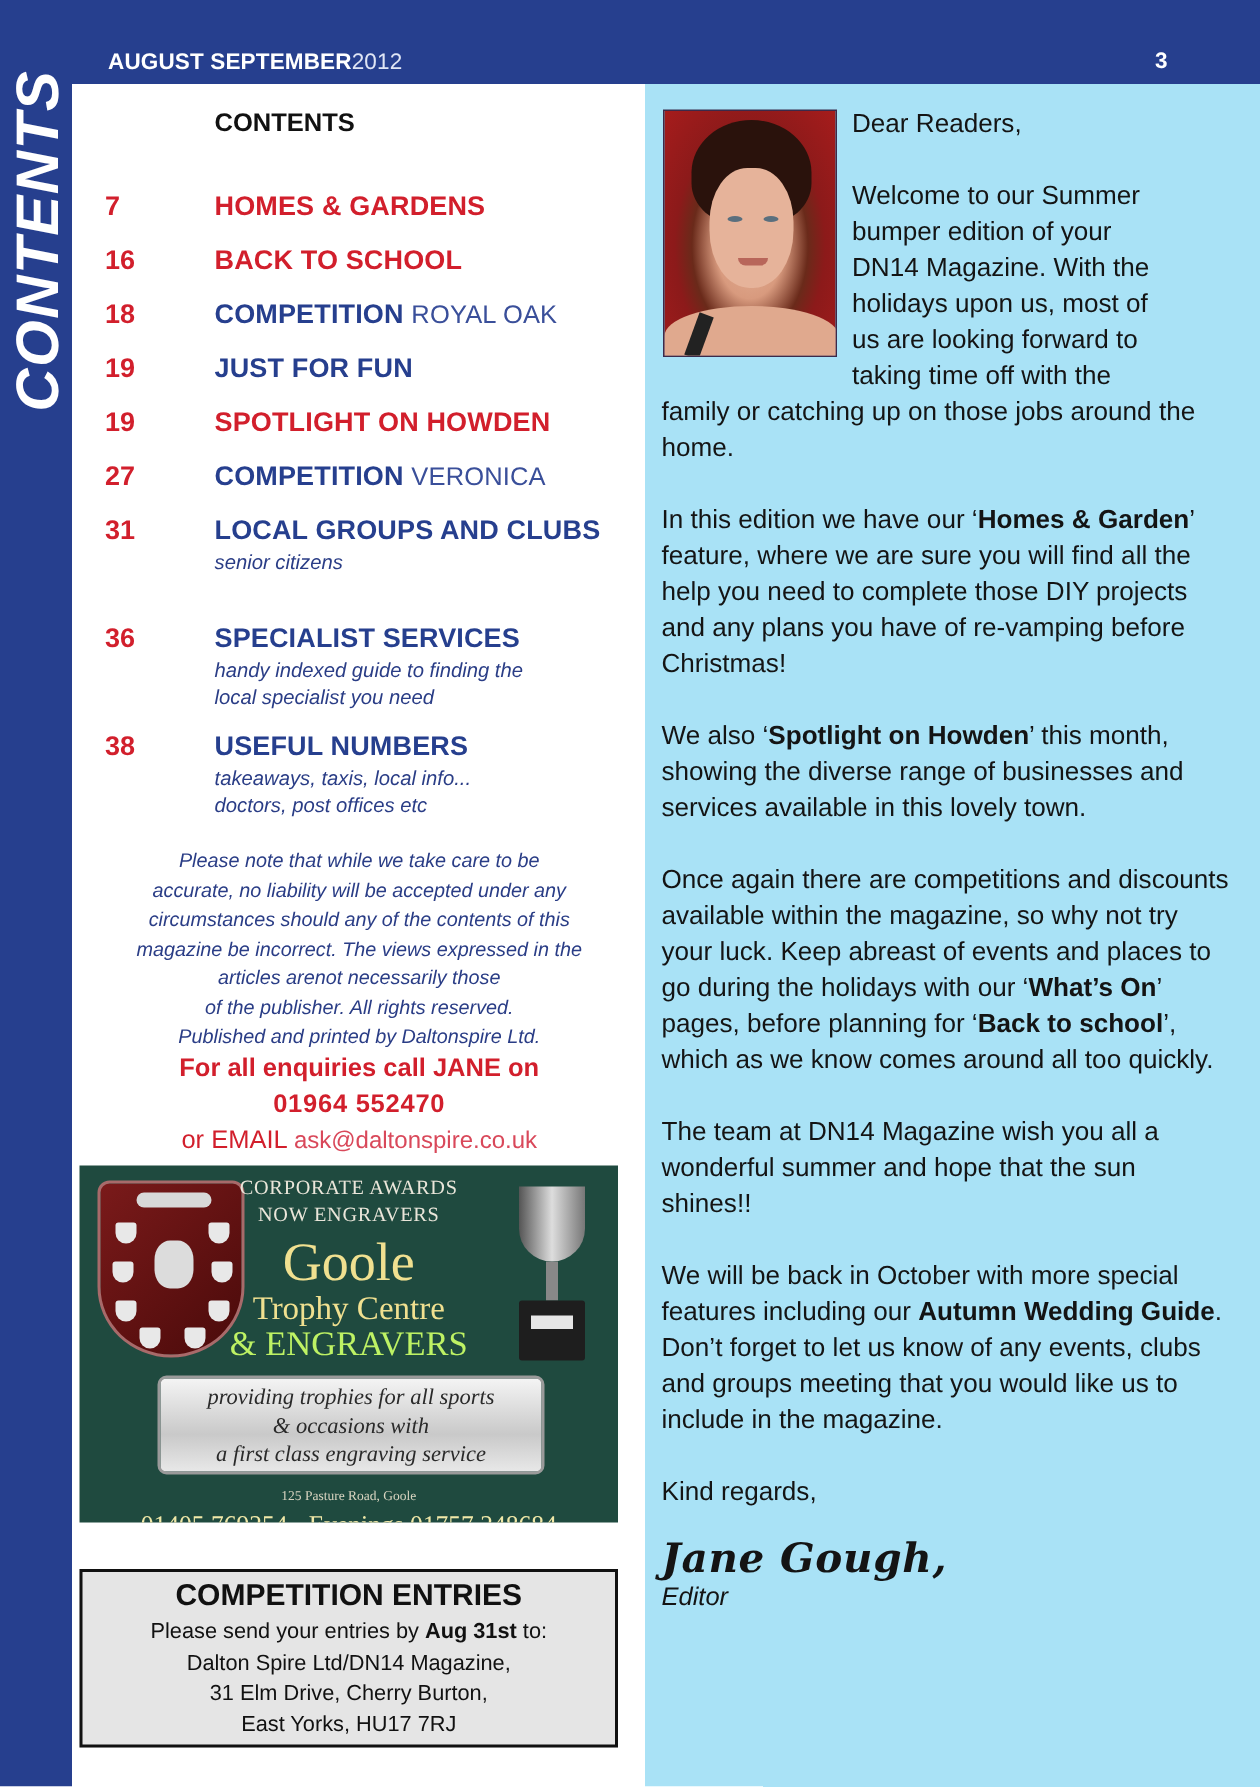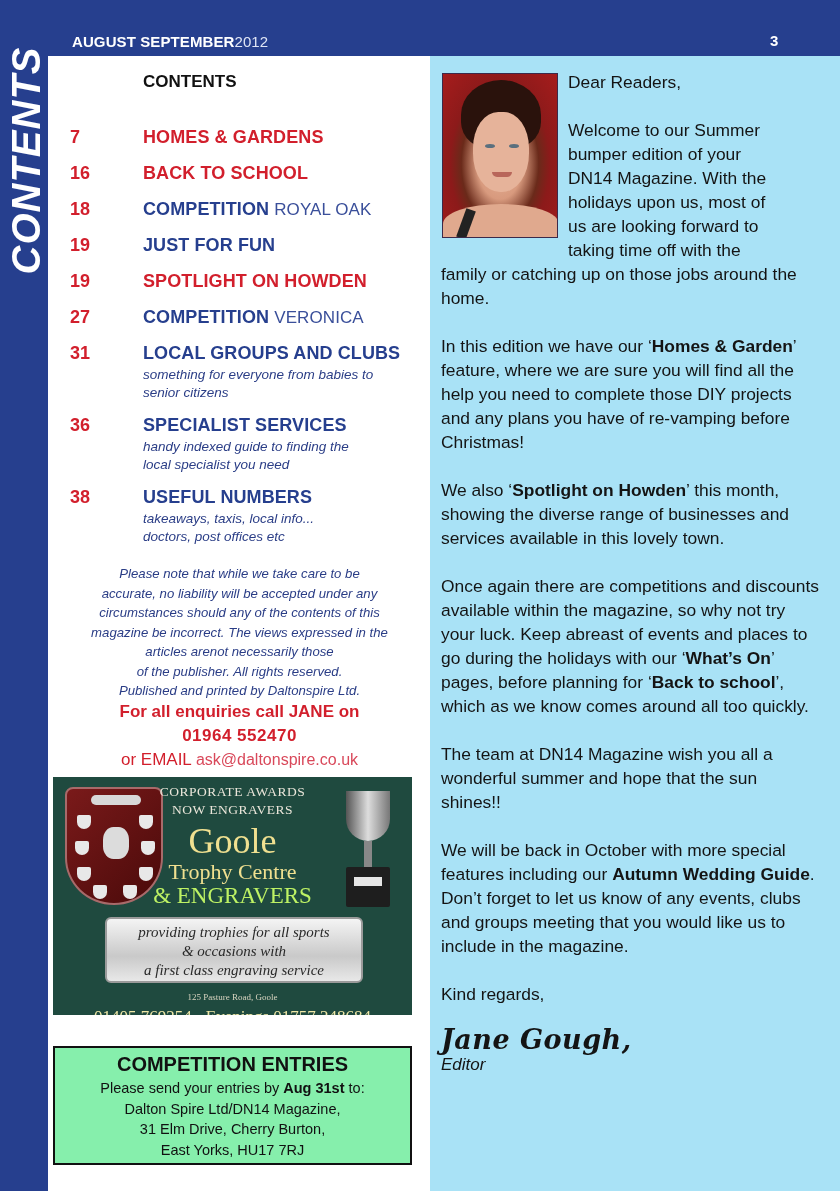--- a/index.html
+++ b/index.html
@@ -145,21 +145,21 @@
     border: 2px solid #9a9a9a; border-radius: 6px;
     font-family: "Liberation Serif", serif; font-style: italic; font-weight: normal;
     font-size: 15px; line-height: 19px; color: #2a2a2a; text-align: center; padding-top: 4px;
   }
   .ad-address { top: 214px; font-size: 9px; line-height: 12px; color: #d8d4c0; }
   .ad-phones { top: 229px; font-size: 17px; line-height: 22px; color: #f0e8a8; }
 
   
   .comp-box {
     position: absolute; left: 53px; top: 1046px; width: 359px; height: 119px;
-    border: 2px solid #111; background: #86efac; text-align: center;
+    border: 2px solid #111; background: #e5e5e5; text-align: center;
     font-family: "Liberation Sans", sans-serif; color: #111;
   }
   .comp-title { font-weight: bold; font-size: 20px; line-height: 28px; margin-top: 2px; }
   .comp-line { font-size: 14.5px; line-height: 20.5px; }
   .comp-line b { font-weight: bold; }
 </style>
 </head>
 <body>
 
 <div class="header-band"></div>
@@ -210,21 +210,20 @@
   <div class="toc-row" style="height:36px">
     <div class="toc-num">27</div>
     <div class="toc-body">
         <div class="toc-title blue"><span>COMPETITION</span> <span class="toc-sub">VERONICA</span></div>
       </div>
   </div>
   <div class="toc-row" style="height:72px">
     <div class="toc-num">31</div>
     <div class="toc-body">
       <div class="toc-title blue">LOCAL GROUPS AND CLUBS</div>
-      <div class="toc-desc">something for everyone from babies to</div>
       <div class="toc-desc">senior citizens</div>
     </div>
   </div>
   <div class="toc-row" style="height:72px">
     <div class="toc-num">36</div>
     <div class="toc-body">
       <div class="toc-title blue">SPECIALIST SERVICES</div>
       <div class="toc-desc">handy indexed guide to finding the</div>
       <div class="toc-desc">local specialist you need</div>
     </div>

